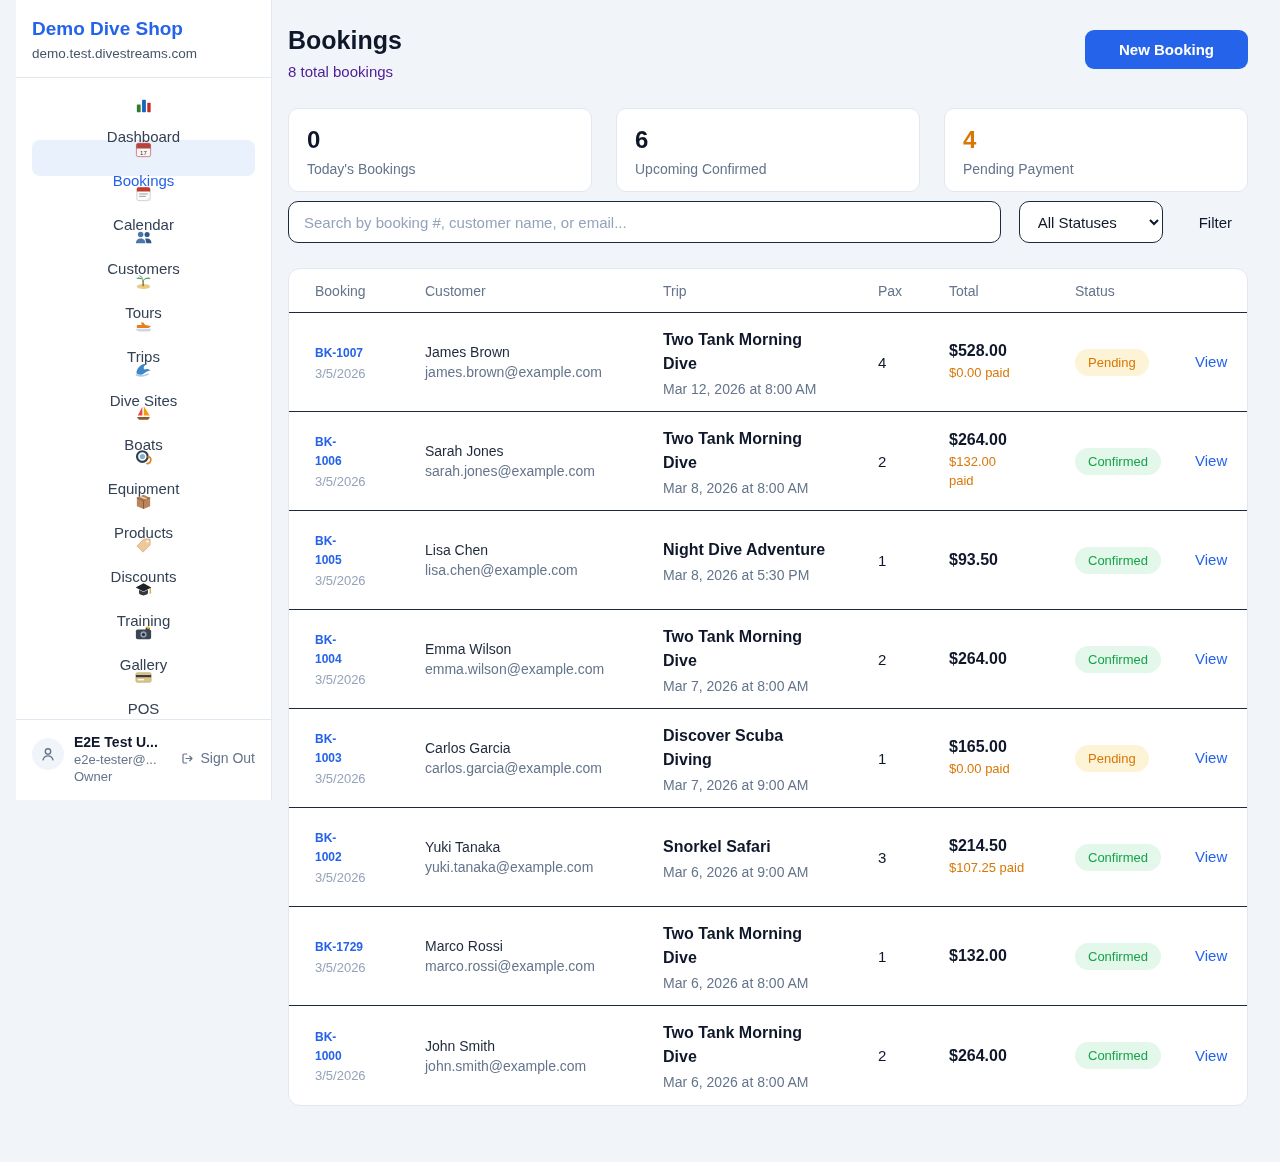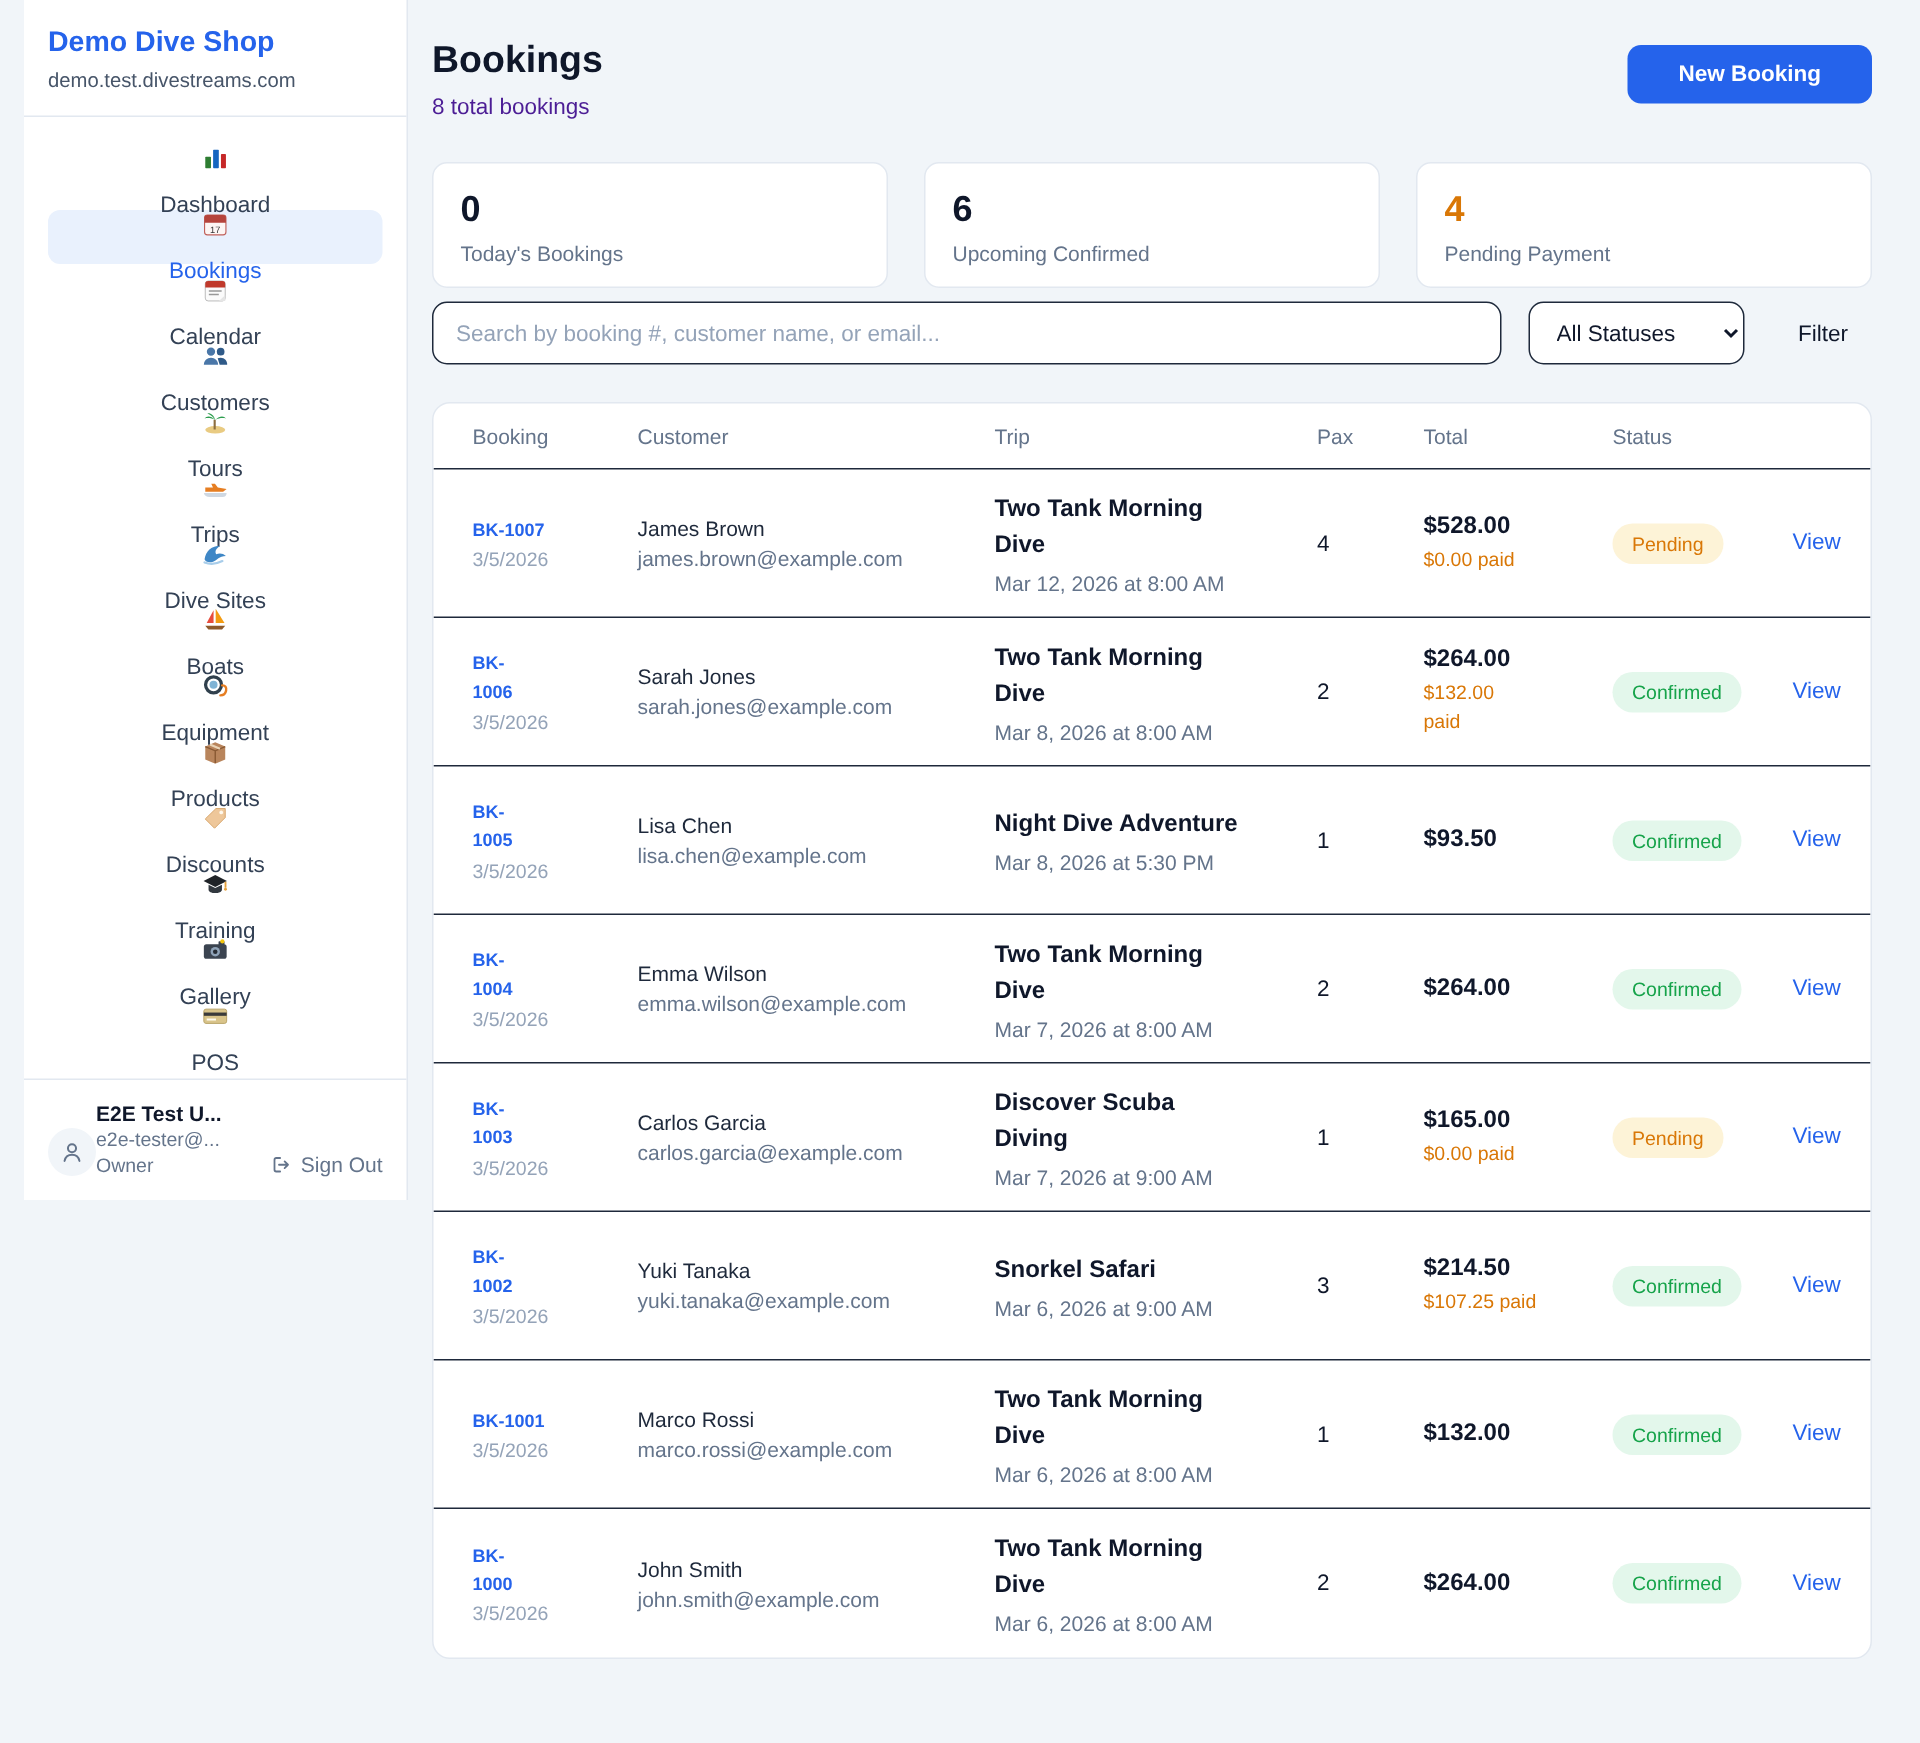--- a/index.html
+++ b/index.html
@@ -22,21 +22,21 @@
   .nav-item {
     display:flex; align-items:center; gap:13px; height:36px; margin-bottom:8px;
     padding:0 12px; border-radius:8px; font-size:15px; color:#334155; cursor:pointer;flex-direction:column;
   }
   .nav-item.active { background:#e9f1fd; color:#2563eb; }
   .nav-icon { width:19px; height:19px; display:inline-flex; }
   .nav-icon svg { width:19px; height:19px; }
 
   .user-box {
     border-top:1px solid #e2e8f0; padding:14px 16px 16px;
-    display:flex; align-items:flex-end; 
+    display:flex; align-items:flex-start; gap:10px;
   }
   .avatar {
     width:32px; height:32px; border-radius:50%; background:#f1f5f9;
     display:flex; align-items:center; justify-content:center; flex:0 0 32px; margin-top:4px;
   }
   .avatar svg { width:18px; height:18px; }
   .user-meta { flex:1 1 auto; min-width:0; }
   .user-name { font-size:14px; font-weight:bold; color:#0f172a; white-space:nowrap; }
   .user-email { font-size:13px; color:#64748b; margin-top:2px; white-space:nowrap; }
   .user-role { font-size:13px; color:#64748b; margin-top:2px; }
@@ -508,21 +508,21 @@
           <div>
             <span class="badge confirmed">Confirmed</span>
           </div>
           <div>
             <a class="view-link">View</a>
           </div>
         </div>
 
         <div class="trow">
           <div>
-            <a class="bk-id prew">BK-1001</a>
+            <a class="bk-id prew">BK-1729</a>
             <div class="bk-date">3/5/2026</div>
           </div>
           <div>
             <div class="cust-name">Marco Rossi</div>
             <div class="cust-email">marco.rossi@example.com</div>
           </div>
           <div>
             <div class="trip-name prew">Two Tank Morning
 Dive</div>
             <div class="trip-dt">Mar 6, 2026 at 8:00 AM</div>

